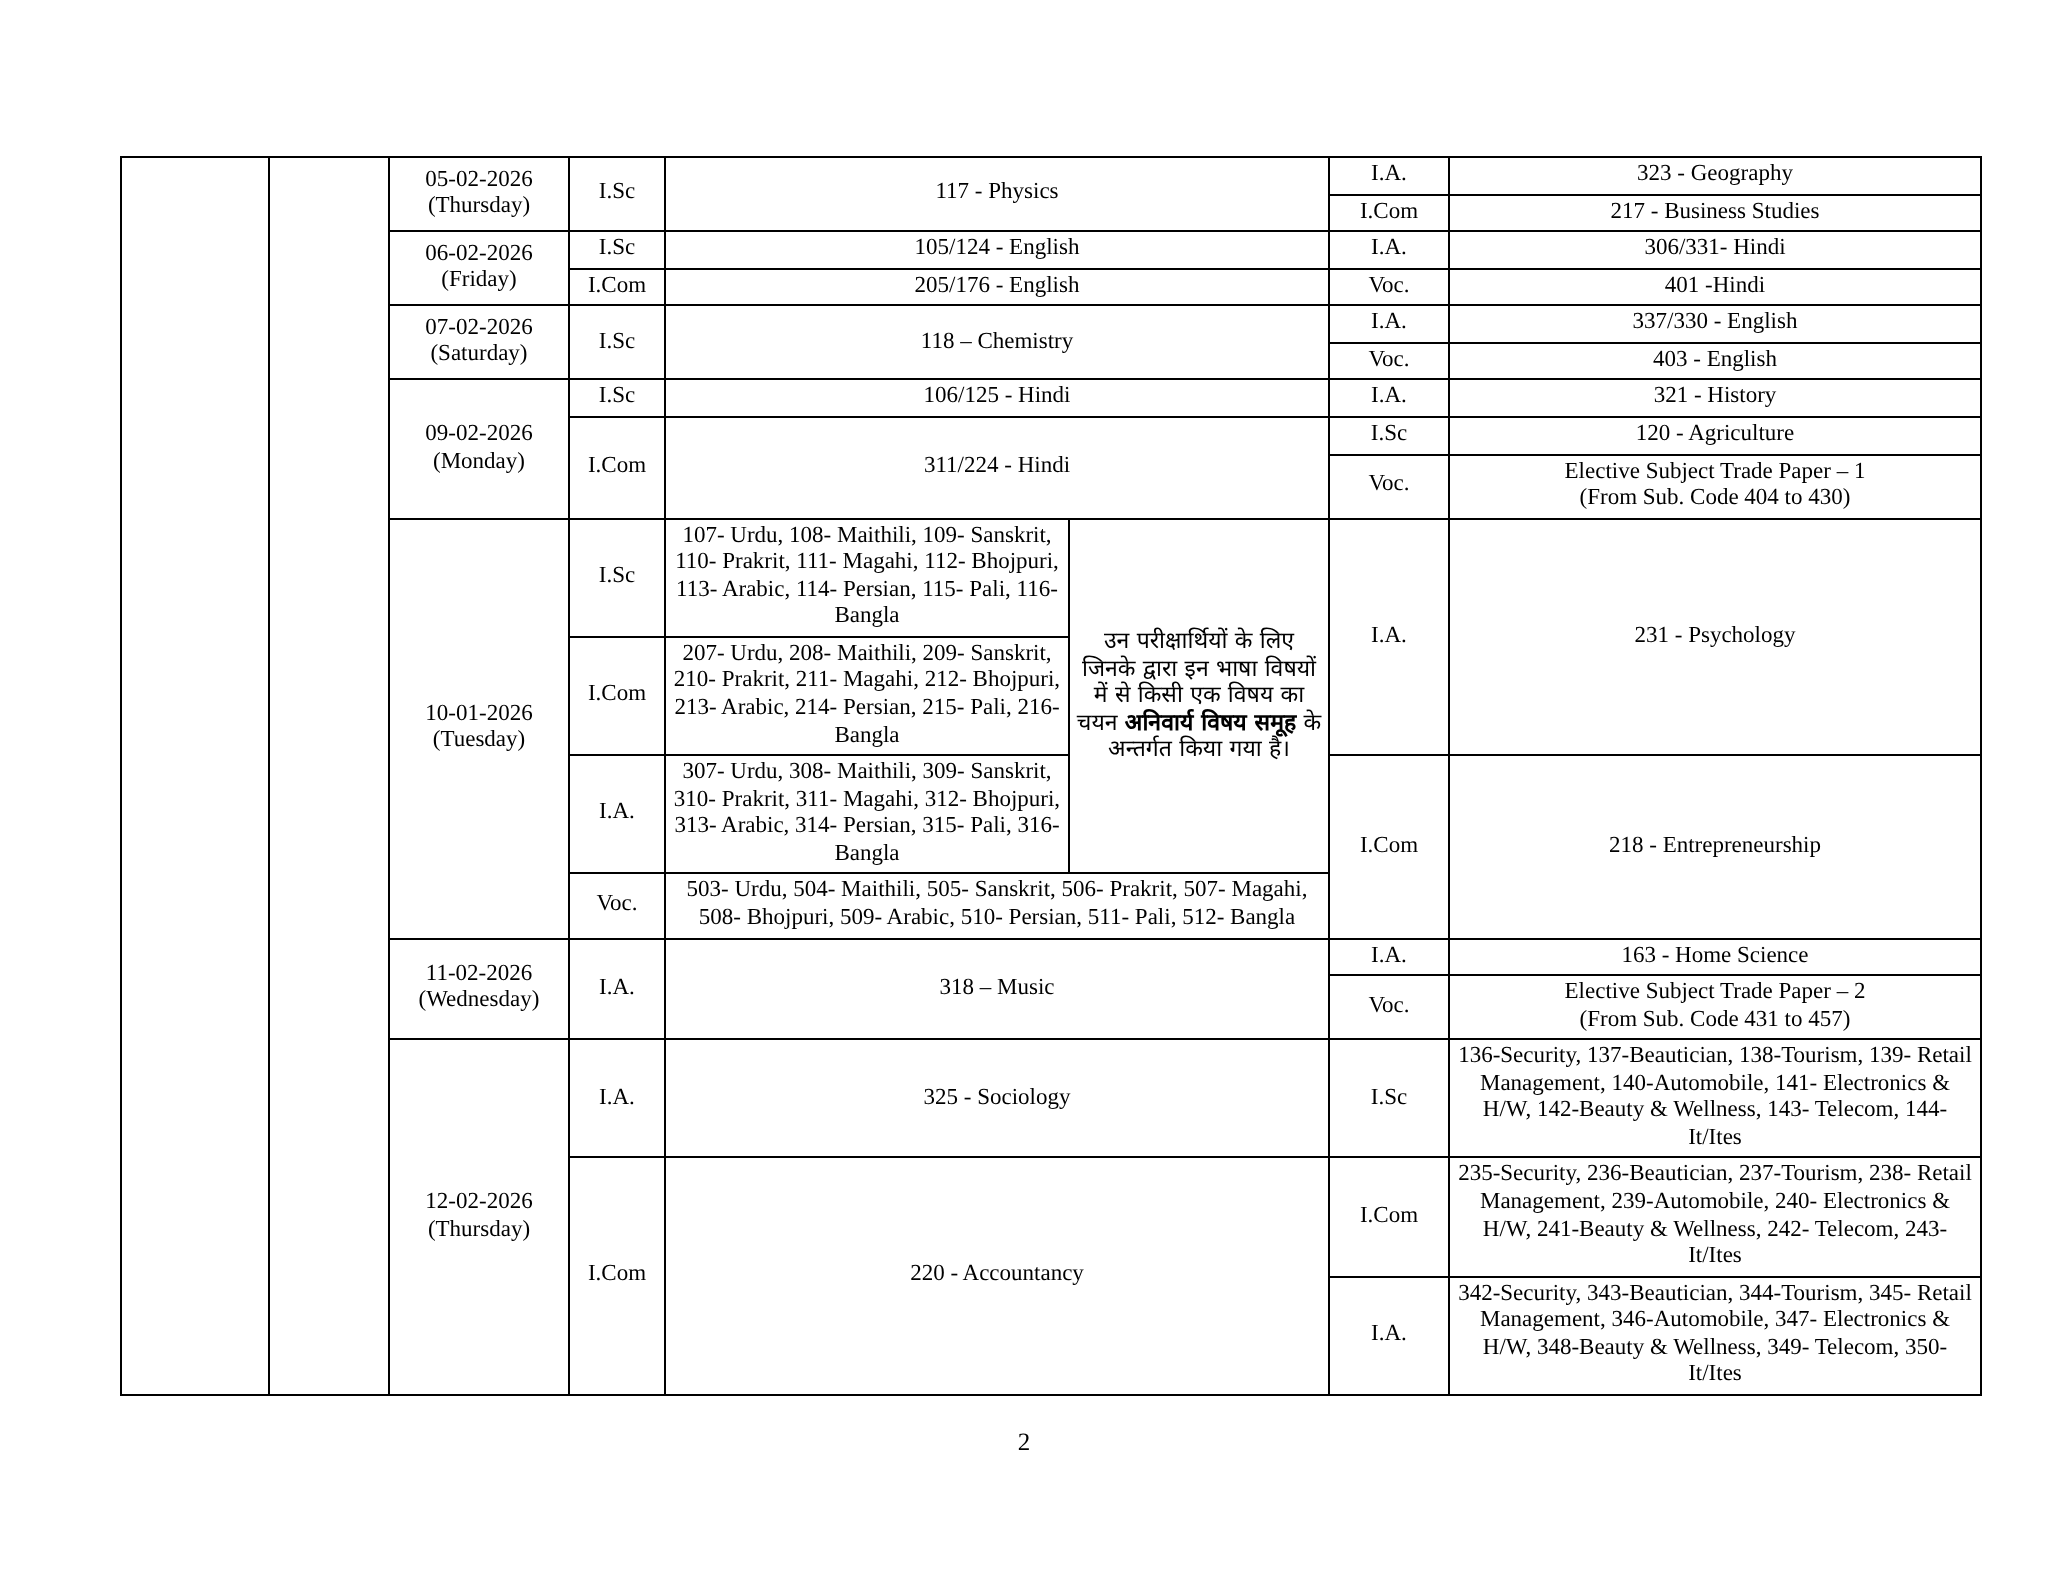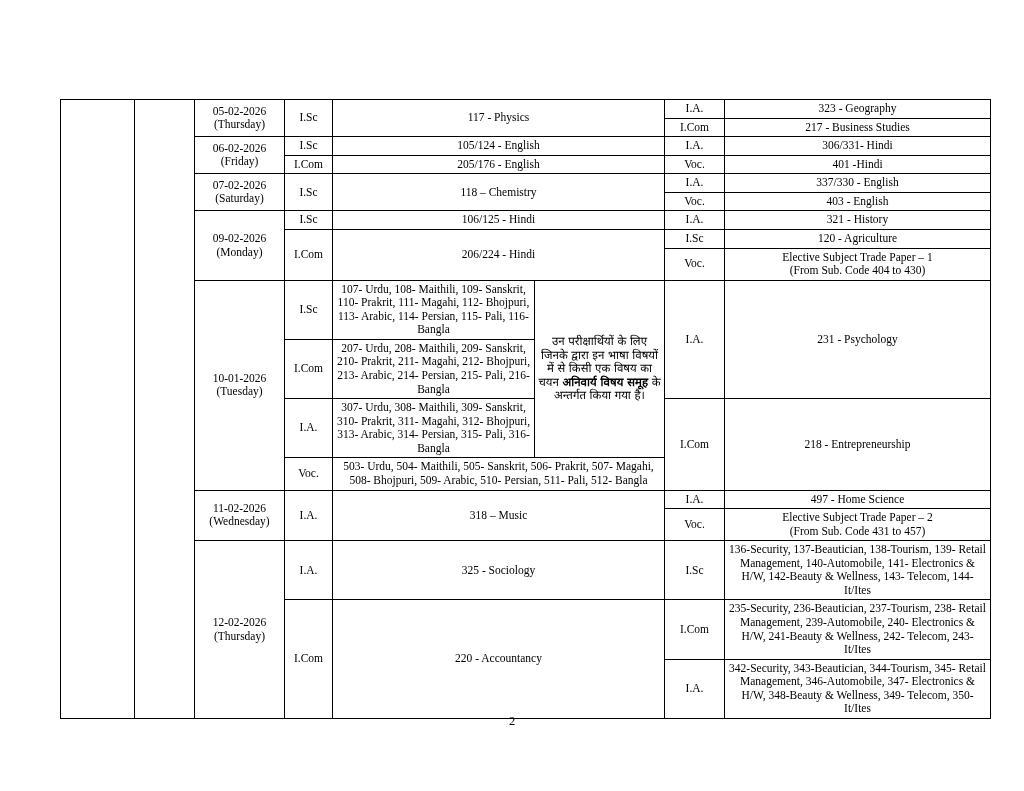--- a/index.html
+++ b/index.html
@@ -21,21 +21,20 @@
     width: 1024px;
     height: 791px;
   }
   table.schedule {
     position: absolute;
     left: 60px;
     top: 78px;
     width: 908px;
     border-collapse: collapse;
     table-layout: fixed;
-    margin-top: 21px;
   }
   table.schedule td {
     border: 1px solid #000000;
     padding: 2px 3px;
     vertical-align: middle;
     text-align: center;
     font-size: 11.5px;
     line-height: 1.18;
   }
   .outer-left { width: 74px; }
@@ -148,21 +147,21 @@
           <span class="multi-line">09-02-2026</span>
           <span class="multi-line">(Monday)</span>
         </td>
         <td>I.Sc</td>
         <td colspan="2">106/125 - Hindi</td>
         <td>I.A.</td>
         <td>321 - History</td>
       </tr>
       <tr>
         <td rowspan="2">I.Com</td>
-        <td rowspan="2" colspan="2">206/224 - Hindi</td>
+        <td rowspan="2" colspan="2">311/224 - Hindi</td>
         <td>I.Sc</td>
         <td>120 - Agriculture</td>
       </tr>
       <tr>
         <td class="pad-cell">Voc.</td>
         <td class="pad-cell">
           <span class="multi-line">Elective Subject Trade Paper – 1</span>
           <span class="multi-line">(From Sub. Code 404 to 430)</span>
         </td>
       </tr>
@@ -196,21 +195,21 @@
       </tr>
 
       <tr>
         <td rowspan="2" class="pad-cell">
           <span class="multi-line">11-02-2026</span>
           <span class="multi-line">(Wednesday)</span>
         </td>
         <td rowspan="2">I.A.</td>
         <td rowspan="2" colspan="2">318 – Music</td>
         <td>I.A.</td>
-        <td>497 - Home Science</td>
+        <td>163 - Home Science</td>
       </tr>
       <tr>
         <td class="pad-cell">Voc.</td>
         <td class="pad-cell">
           <span class="multi-line">Elective Subject Trade Paper – 2</span>
           <span class="multi-line">(From Sub. Code 431 to 457)</span>
         </td>
       </tr>
 
       <tr>

